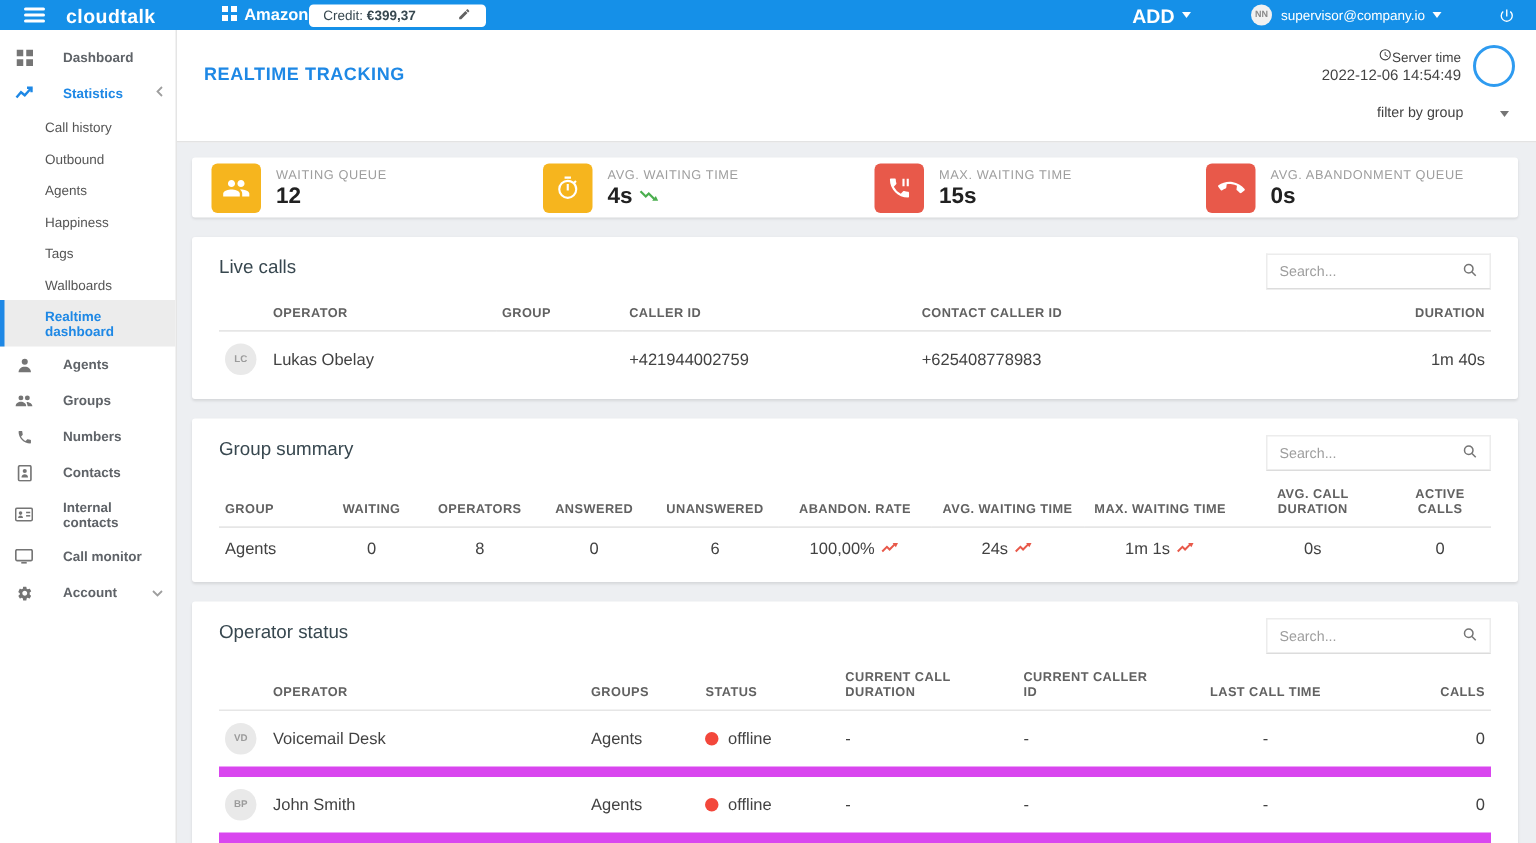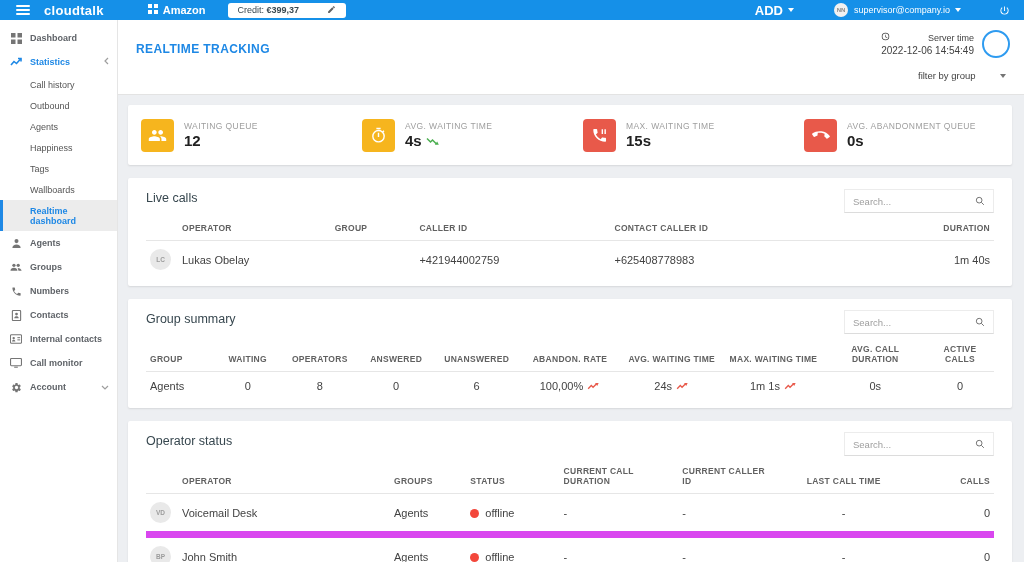--- a/index.html
+++ b/index.html
@@ -8,64 +8,64 @@
   .app { width:1024px; height:562px; display:flex; flex-direction:column; }
 
   
   .topbar { height:20px; background:#1590e8; display:flex; align-items:center;
     justify-content:space-between; padding:0 10px; flex:0 0 20px; }
   .tb-left, .tb-right { display:flex; align-items:center; }
   .hamburger { width:14px; display:flex; flex-direction:column; gap:2px; margin:0 14px 0 6px; cursor:pointer;}
   .hamburger span { height:2px; background:#fff; border-radius:1px; }
   .brand { color:#fff; font-weight:bold; font-size:13px; letter-spacing:.3px; margin-right:44px; cursor:pointer;}
   .workspace { display:flex; align-items:flex-start; gap:5px; color:#fff; font-weight:bold;
-    font-size:11px; margin-right:22px; cursor:pointer; }
+    font-size:11px; cursor:pointer; }
   .credit-pill { background:#fff; border-radius:3px; height:15px; display:flex; align-items:center;
     gap:6px; padding:0 10px; font-size:9px; color:#37474f; cursor:pointer; min-width:118px; justify-content:space-between;}
   .credit-pill b { font-weight:bold; }
   .caret { width:0; height:0; border-left:3px solid transparent; border-right:3px solid transparent;
     border-top:4px solid #fff; display:inline-block; margin-left:5px; }
   .add { color:#fff; font-size:13px; font-weight:bold; display:flex; align-items:center; margin-right:40px; cursor:pointer;}
   .tb-avatar { width:14px; height:14px; border-radius:50%; background:#f1f1f1; color:#8a8a8a;
     font-size:6px; font-weight:bold; display:flex; align-items:center; justify-content:center; margin-right:6px; }
   .email { color:#fff; font-size:9px; display:flex; align-items:center; margin-right:38px; cursor:pointer;}
   .power { cursor:pointer; display:flex; align-items:center; margin-right:4px; }
 
   
   .shell { flex:1; display:flex; min-height:0; }
   .sidebar { width:118px; background:#fff; border-right:1px solid #e5e5e5; padding-top:6px; overflow:hidden; }
-  .side-item { display:flex; align-items:center; gap:8px; padding:6px 8px 6px 10px;
+  .side-item { display:flex; align-items:center; gap:20px; padding:6px 8px 6px 10px;
     font-size:9px; font-weight:bold; color:#5f6368; cursor:pointer; position:relative; }
   .side-item .ic { width:12px; height:12px; flex:0 0 12px; display:flex; align-items:center; justify-content:center; }
   .side-item.sub { padding:5.5px 8px 5.5px 30px; font-weight:normal; color:#555; }
   .side-item.blue { color:#1e88e5; }
   .side-item.active { background:#ececec; color:#1e88e5; font-weight:bold; }
   .side-item.active::before { content:""; position:absolute; left:0; top:0; bottom:0; width:3px; background:#1e88e5; }
   .side-item .chev { margin-left:auto; color:#9e9e9e; font-size:8px; }
 
   
   main { flex:1; display:flex; flex-direction:column; min-width:0; }
   .page-head { background:#fff; height:75px; flex:0 0 75px; display:flex;
     justify-content:space-between; padding:0 14px 0 18px; border-bottom:1px solid #e3e3e3;}
   .page-head h1 { font-size:12px; color:#1e88e5; letter-spacing:.4px; margin-top:22px; font-weight:bold;}
   .head-right { display:flex; flex-direction:column; align-items:flex-end; padding-top:10px; }
   .time-wrap { display:flex; align-items:center; gap:8px; }
   .time-texts { text-align:right; }
-  .time-label { font-size:9px; color:#424242; display:flex; align-items:center; gap:0; justify-content:space-between;}
+  .time-label { font-size:9px; color:#424242; display:flex; align-items:center; gap:0; justify-content:flex-end;}
   .time-val { font-size:10px; color:#424242; margin-top:2px; }
   .ring { width:28px; height:28px; border-radius:50%; border:2px solid #2e9bf0; background:#fff; }
   .filter { margin-top:9px; width:96px; display:flex; align-items:center; justify-content:space-between;
     font-size:9.5px; color:#424242; padding:3px 4px; cursor:pointer; }
   .filter .caret { border-top-color:#757575; }
 
   .content { flex:1; padding:10px 12px 0 10px; overflow:hidden; }
   .card { background:#fff; border-radius:2px; box-shadow:0 1px 2px rgba(0,0,0,.10); margin-bottom:13px; position:relative; }
 
   
-  .kpis { display:flex; height:60px; align-items:center; }
+  .kpis { display:flex; height:40px; align-items:center; }
   .kpi { flex:1; display:flex; align-items:center; gap:10px; padding-left:13px; }
   .kpi-ic { width:33px; height:33px; border-radius:4px; display:flex; align-items:center; justify-content:center; }
   .kpi-ic.yellow { background:#f6b51e; }
   .kpi-ic.red { background:#e8594a; }
   .kpi-label { font-size:8.5px; color:#9e9e9e; letter-spacing:.4px; }
   .kpi-value { font-size:15px; font-weight:bold; color:#212121; margin-top:1px; display:flex; align-items:center; gap:4px;}
 
   
   .sec-title { font-size:12.5px; color:#37474f; padding:13px 18px 2px; }
   .search { position:absolute; right:18px; top:11px; width:150px; height:24px;

